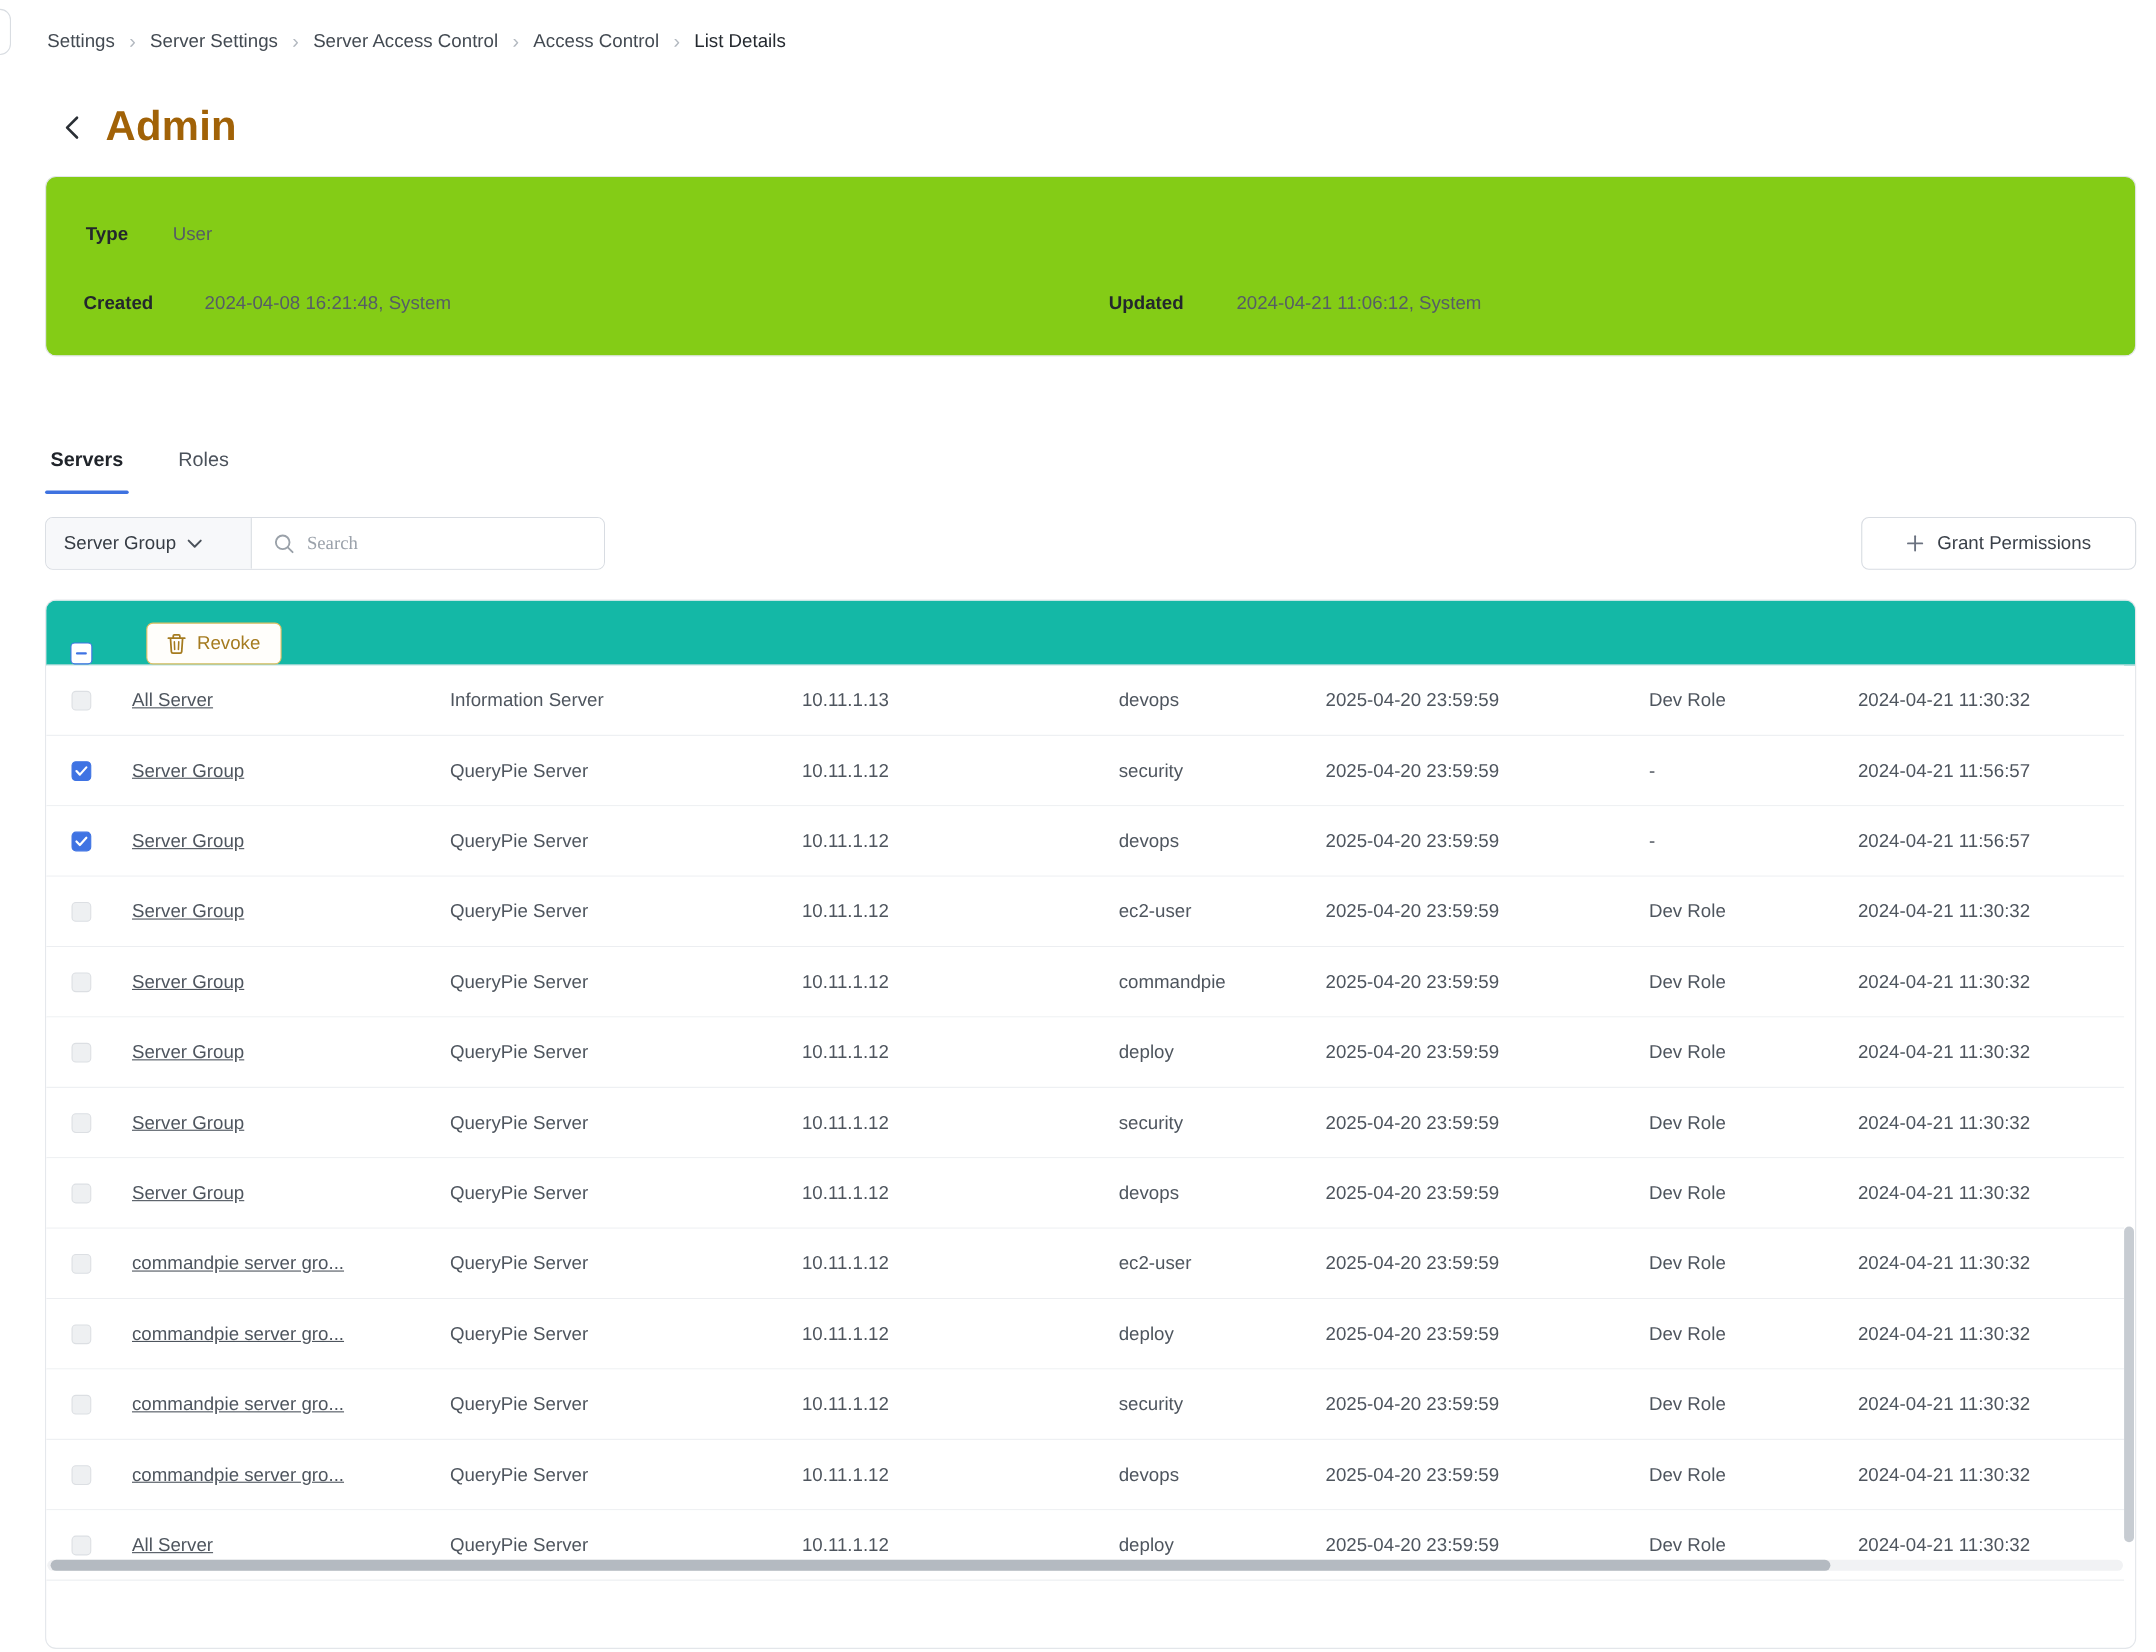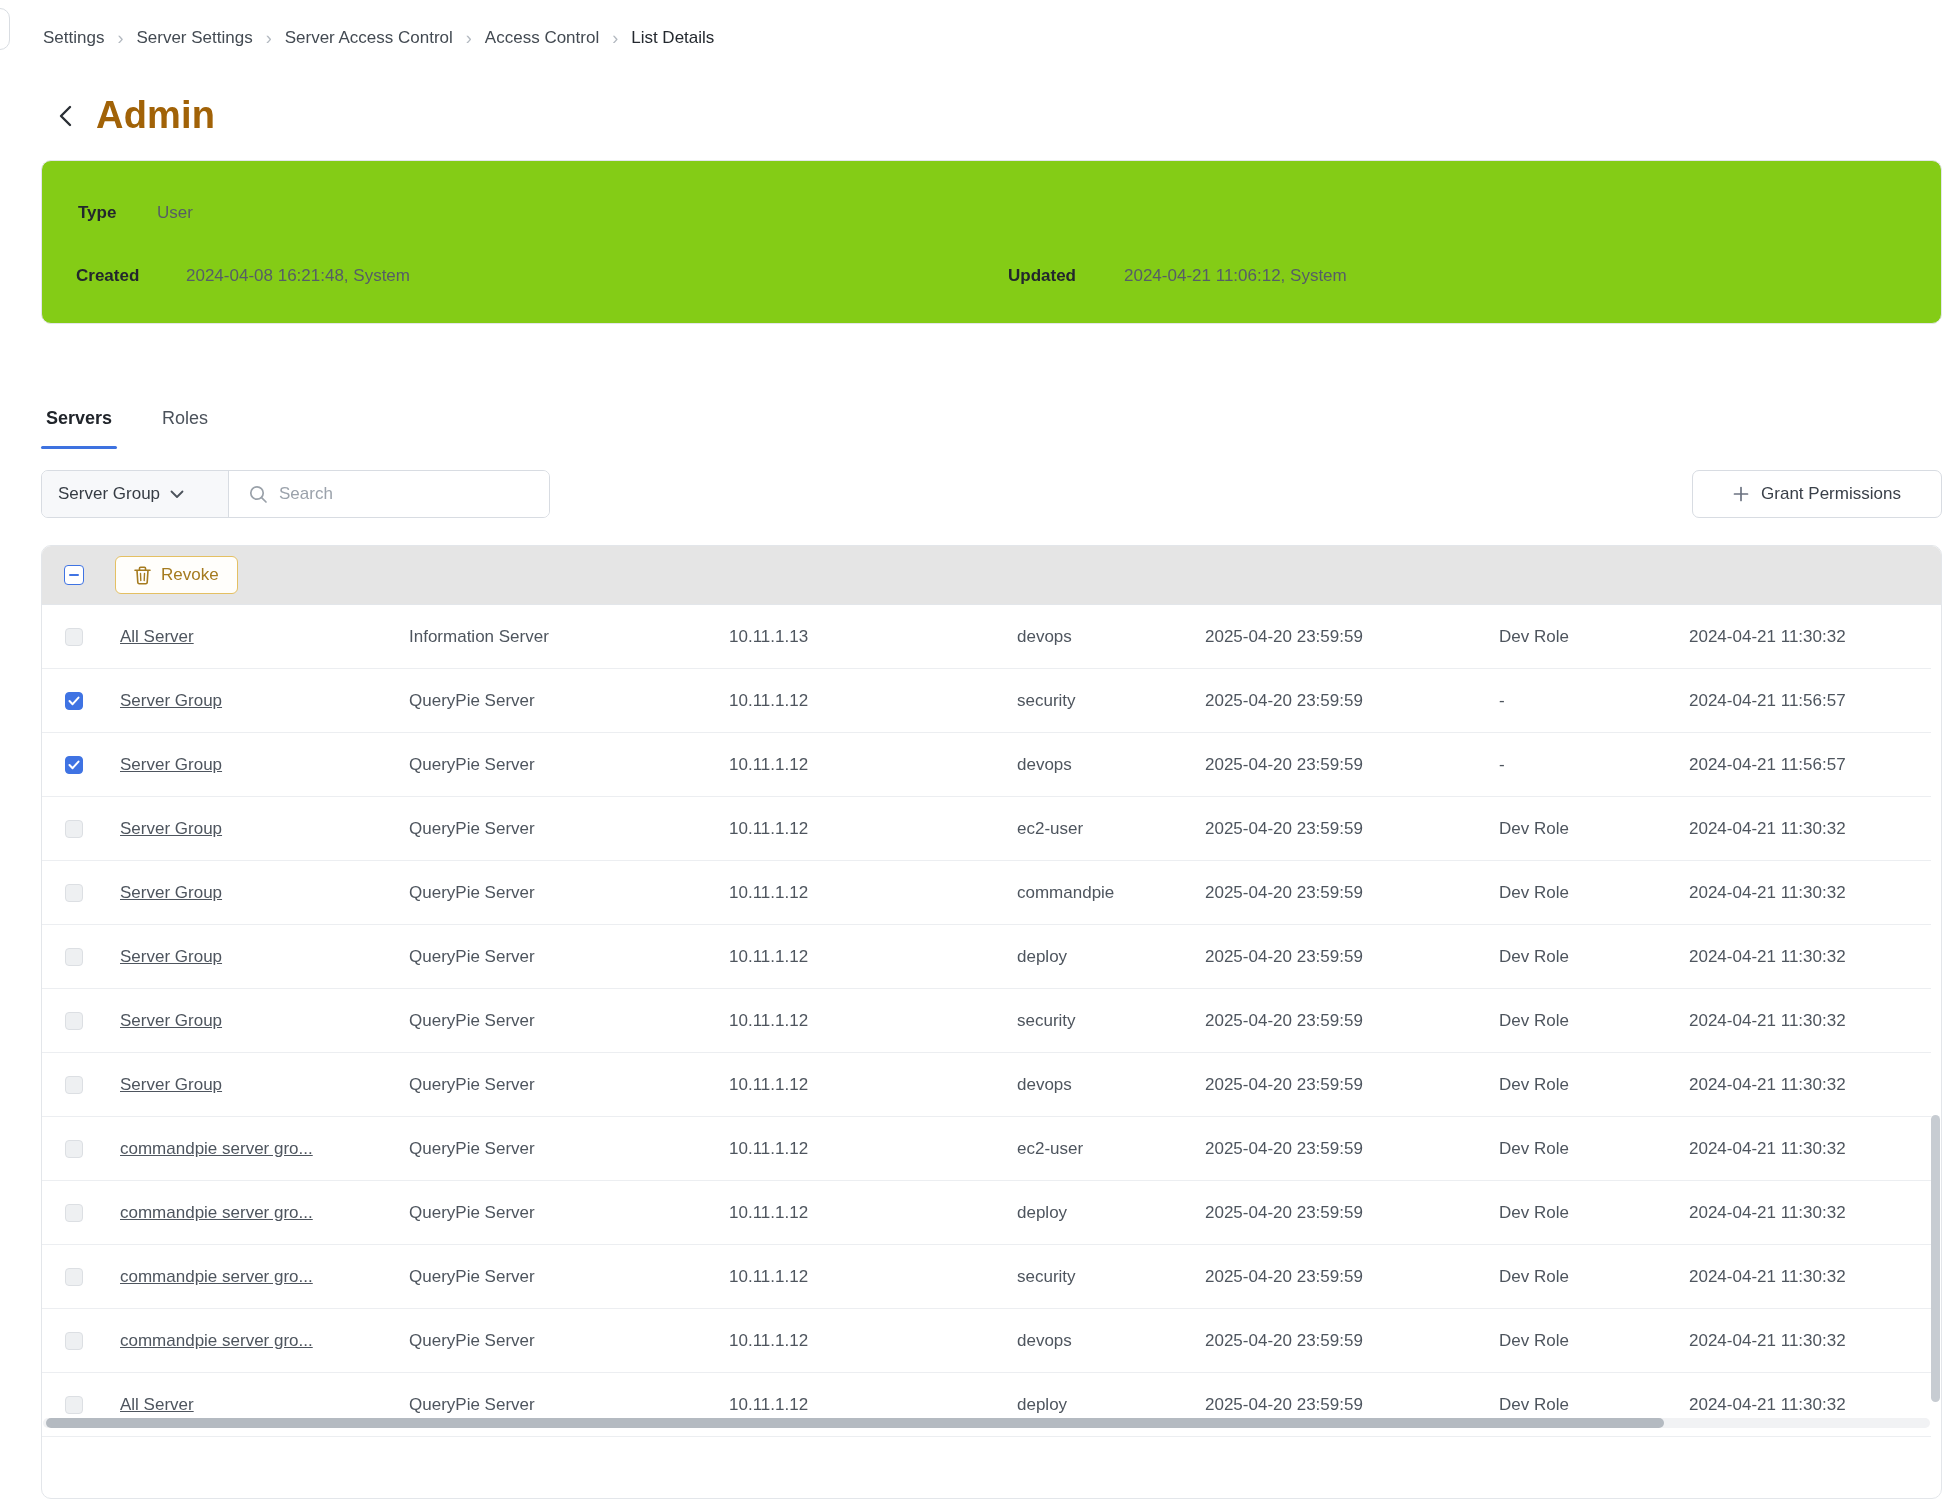--- a/index.html
+++ b/index.html
@@ -37,34 +37,34 @@
     background:#3e72e0; border-radius:2px; }
 
   
   .filter-group { position:absolute; left:41px; top:470px; height:48px; display:flex;
     border:1.5px solid #d8dce2; border-radius:7px; overflow:hidden; background:#fff; }
   .group-select { width:187px; background:#f7f8fa; border-right:1.5px solid #d8dce2;
     display:flex; align-items:center; gap:10px; padding:0 14px 0 16px; cursor:pointer; }
   .group-select .gs-label { font-size:17px; color:#363c44; }
   .search-box { width:320px; display:flex; align-items:center; gap:11px; padding:0 14px 0 20px; background:#fff; }
   .search-box input { border:none; outline:none; font-size:17px; color:#363c44; width:100%;
-    font-family:Liberation Sans, sans-serif; background:transparent; }
+    font-family:Liberation Serif, serif; background:transparent; }
   .search-box input::placeholder { color:#9ba2ab; }
 
   .grant-btn { position:absolute; left:1692px; top:470px; width:250px; height:48px;
     border:1.5px solid #d8dce2; border-radius:7px; background:#fff; display:flex;
     align-items:center; justify-content:center; gap:12px; cursor:pointer; }
   .grant-btn span { font-size:17px; color:#3a4049; }
 
   
   .table-card { position:absolute; left:41px; top:545px; width:1901px; height:954px;
     border:1.5px solid #e3e6ea; border-radius:10px; background:#fff; overflow:hidden; }
 
-  .bulk-bar { position:relative; height:59px; background:#e5e5e5; border-bottom:1px solid #e3e6ea;
-    display:flex; align-items:center; }
+  .bulk-bar { position:relative; height:59px; background:#14b8a6; border-bottom:1px solid #e3e6ea;
+    display:flex; align-items:flex-end;gap:18px; }
   .bulk-bar .cb-wrap { width:64px; display:flex; justify-content:center; }
   .revoke-btn { margin-left:9px; height:38px; padding:0 18px; display:flex; align-items:center; gap:10px;
     border:1.5px solid #e4c063; border-radius:6px; background:#fffefb; cursor:pointer; }
   .revoke-btn span { font-size:17px; color:#a57b1f; }
 
   
   .checkbox { width:18px; height:18px; border-radius:4px; cursor:pointer; }
   .checkbox.unchecked { background:#eef0f2; border:1px solid #dcdfe3; }
   .checkbox.checked { background:#3f73e3; border:1px solid #3f73e3;
     display:flex; align-items:center; justify-content:center; }

